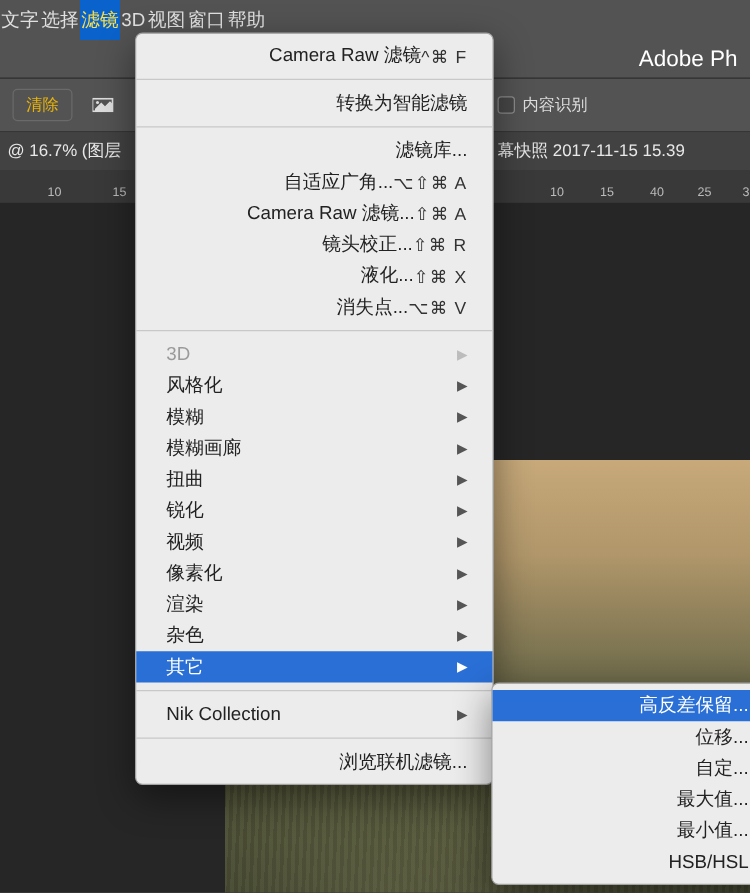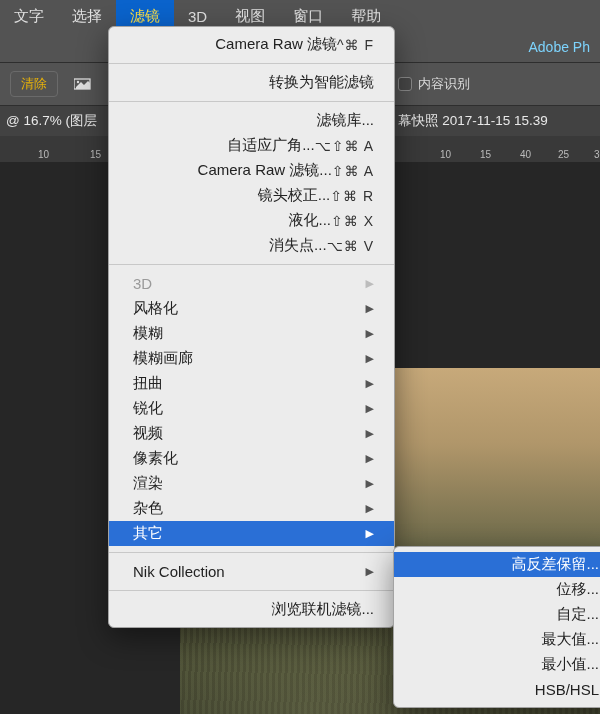--- a/index.html
+++ b/index.html
@@ -14,40 +14,40 @@
   }
   .menubar {
     background: #535353;
     height: 32px;
     display: flex;
     align-items: center;
     color: #e0e0e0;
     font-size: 15px;
   }
   .menubar-item {
-    padding: 0 14px;
+    padding: 0 1px;
     height: 32px;
     display: flex;
     align-items: center;
     cursor: default;
   }
   .menubar-item.active {
     background: #0a63cc;
     color: #fde047;
   }
   .titlebar {
     position: absolute;
     right: 0;
     top: 32px;
     height: 30px;
     display: flex;
     align-items: center;
     padding-right: 10px;
-    color: #7dd3fc;
-    font-size: 14px;
+    color: #ffffff;
+    font-size: 18px;
   }
   .toolbar {
     position: absolute;
     top: 62px;
     left: 0; right: 0;
     height: 44px;
     background: #535353;
     border-top: 1px solid #2e2e2e;
     border-bottom: 1px solid #2e2e2e;
     display: flex;

